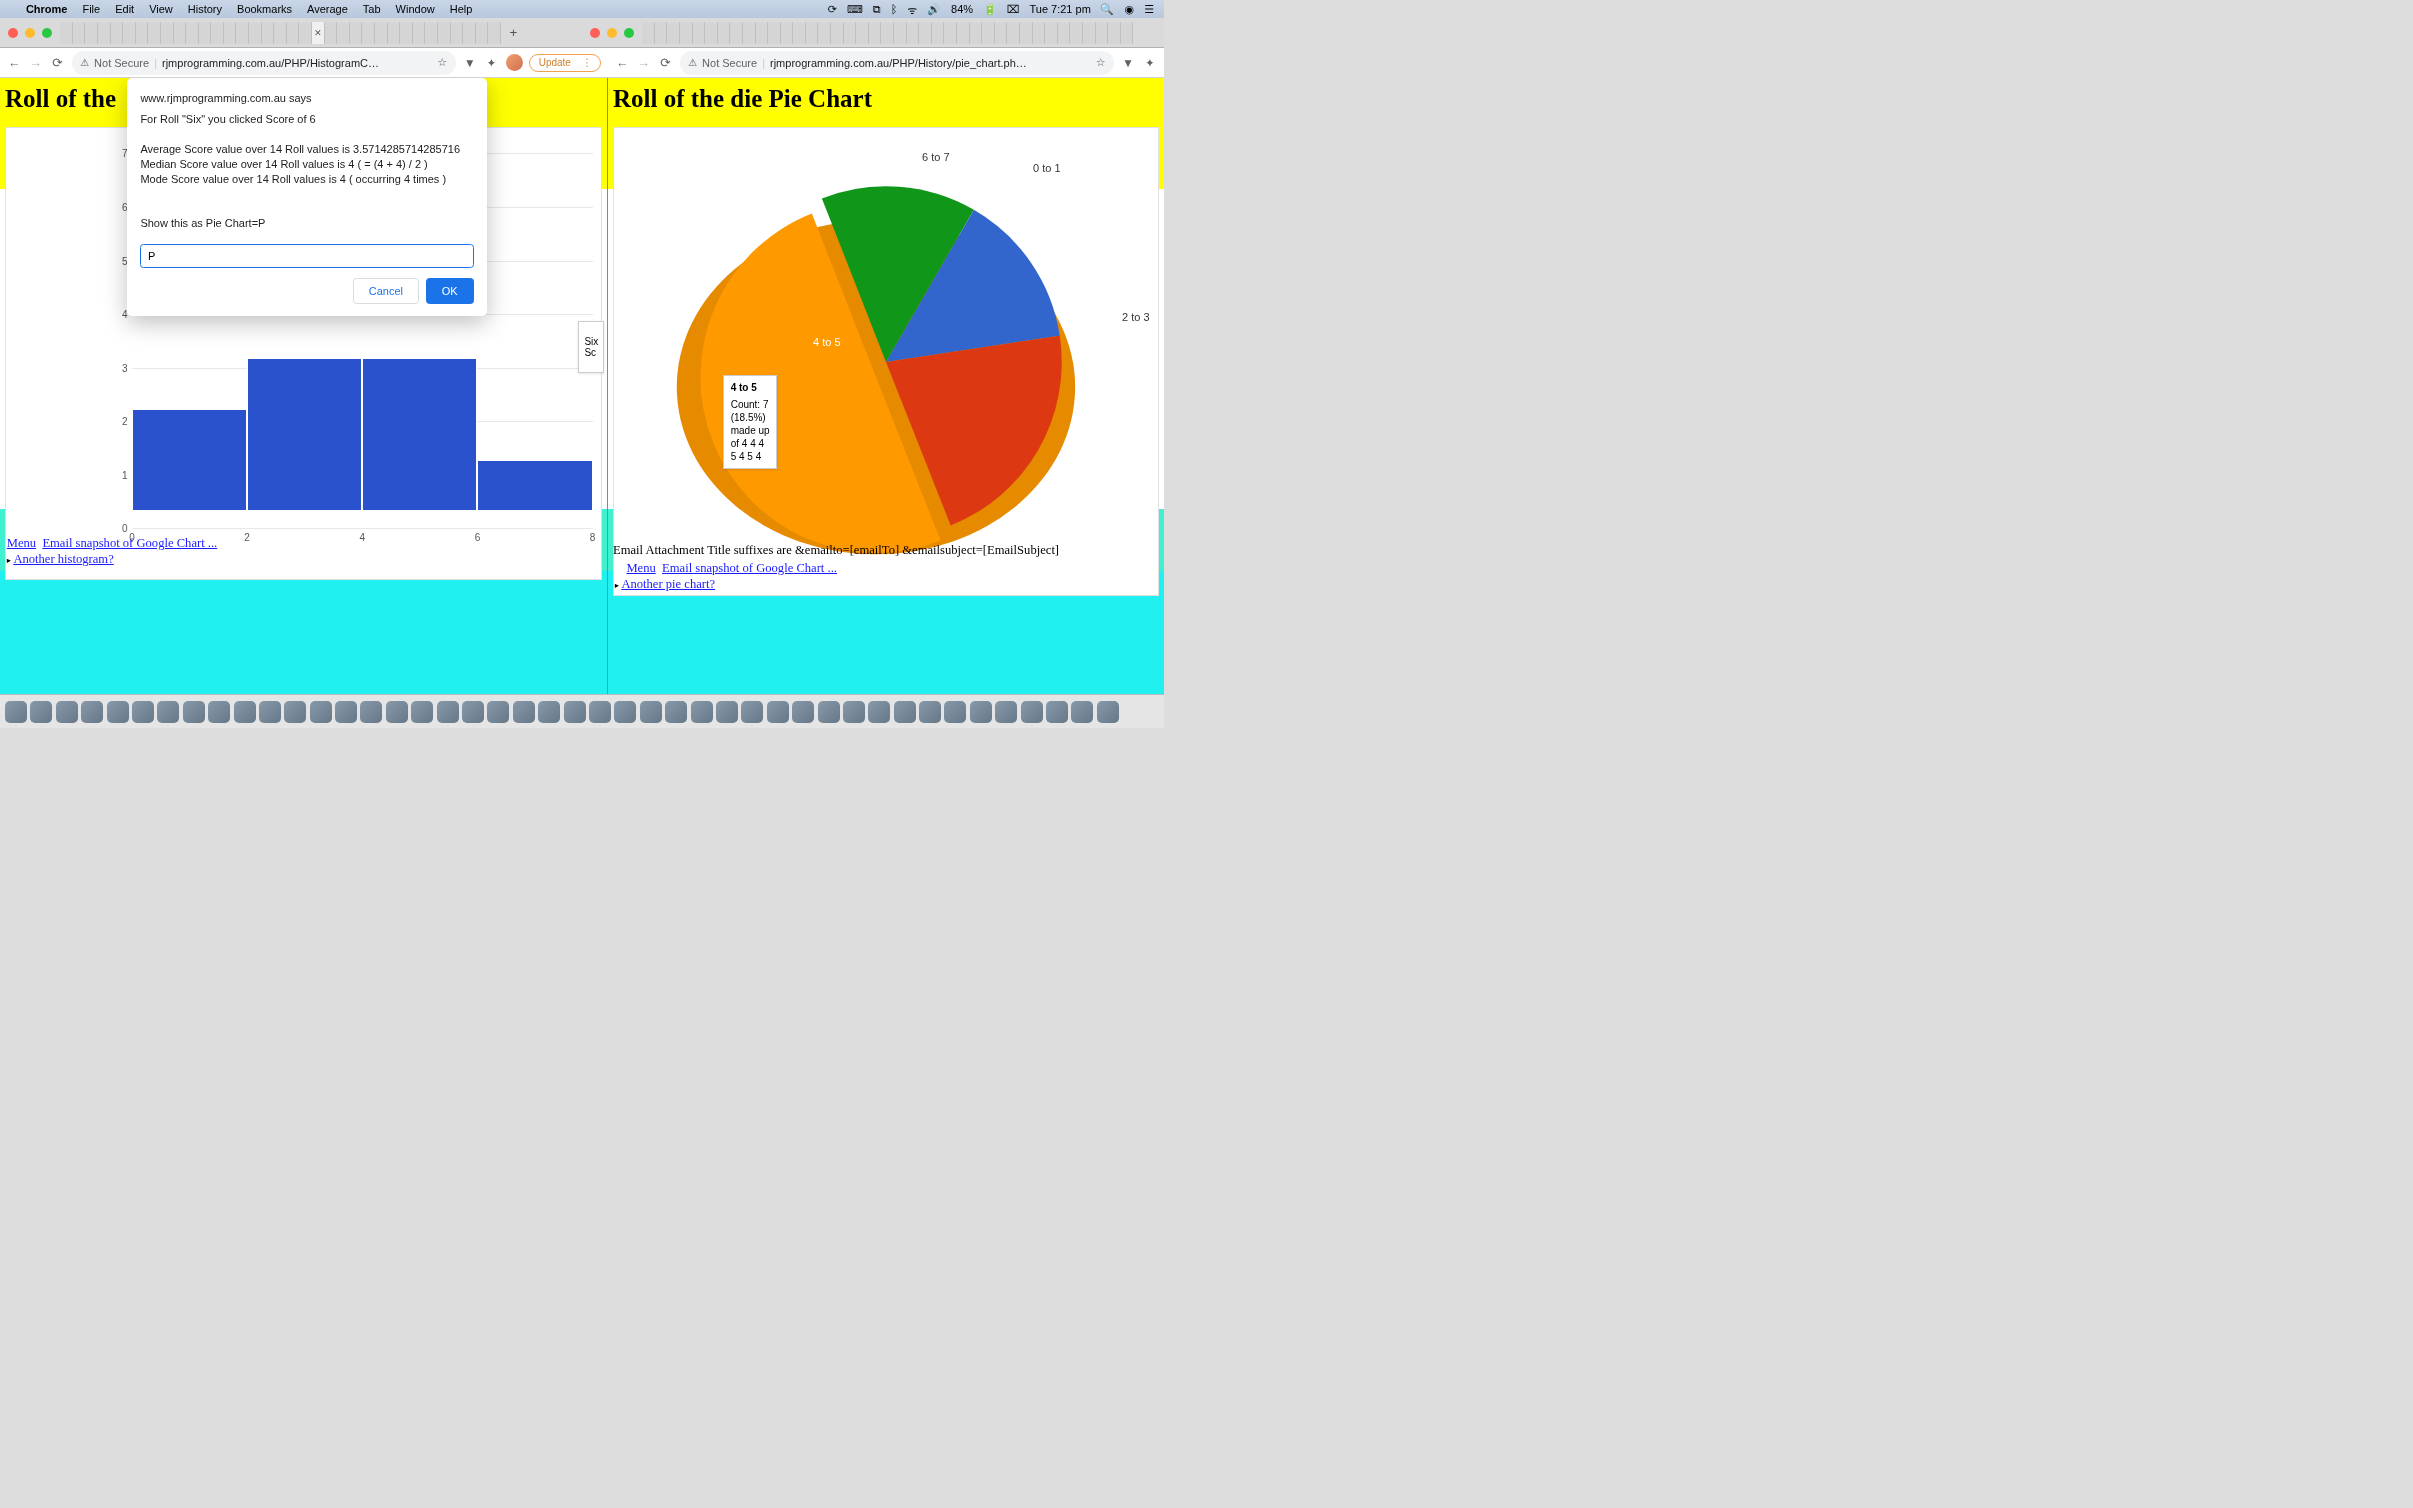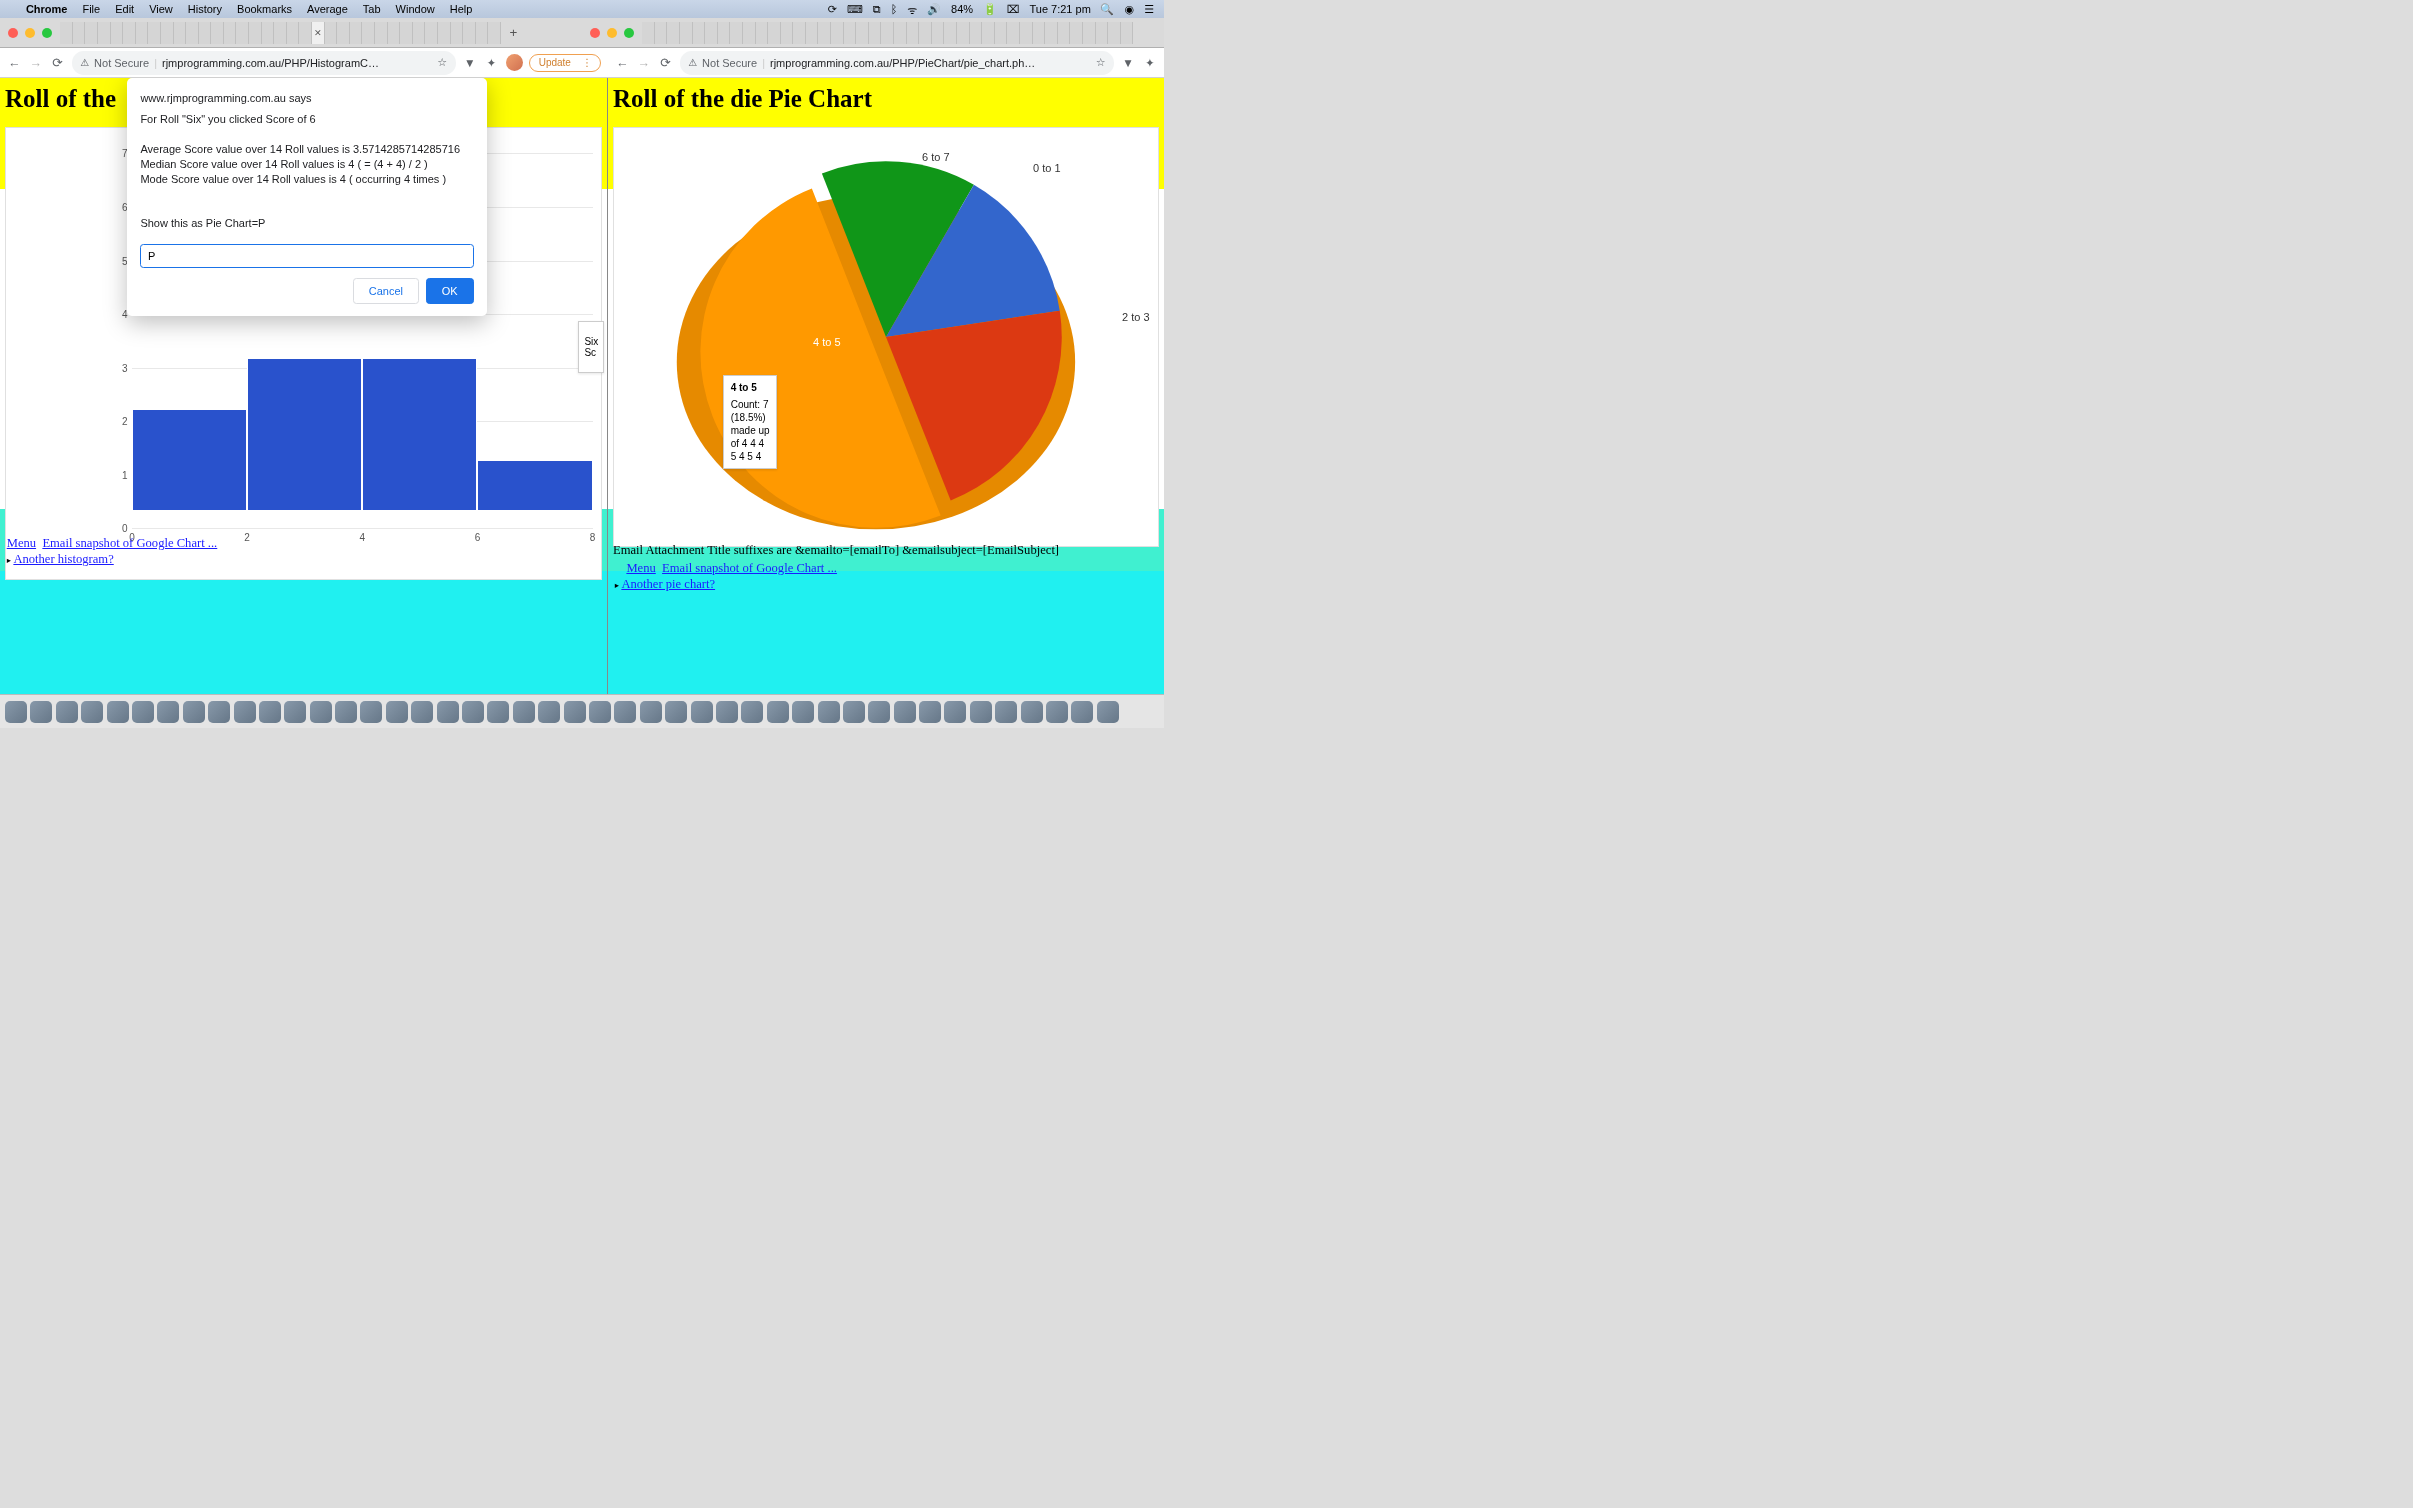--- a/index.html
+++ b/index.html
@@ -63,21 +63,21 @@
 .pane.right { flex: 1; }
 .title {
   font-family: "Times New Roman", serif; font-weight: 700;
   font-size: 25px; padding: 6.7px 5px 8.4px; color: #000;
 }
 .chartbox {
   position: absolute; left: 5px; right: 5px; top: 49px; height: 453px;
   background: #fff; border: 0.8px solid #e0e0e0;
 }
 .pane.left .chartbox { top: 49px; height: 453px; }
-.pane.right .chartbox { top: 49px; height: 420px; }
+.pane.right .chartbox { top: 49px; height: 469px; }
 .hist {
   position: absolute; left: 109px; top: 25px; right: 8.4px; bottom: 34px;
 }
 .hist .grid { position: absolute; left: 17px; right: 0; top: 0; bottom: 17px; }
 .hist .hline { position: absolute; left: 0; right: 0; height: 0.8px; background: #e8e8e8; }
 .hist .ylabel { position: absolute; left: -10px; font-size: 10px; color: #555; transform: translateY(-50%); }
 .hist .xlabel { position: absolute; bottom: -15px; font-size: 10px; color: #555; transform: translateX(-50%); }
 .hist .bar { position: absolute; background: #2952cc; border: 0.8px solid #fff; bottom: 17px; }
 .hist .tooltip {
   position: absolute; background: #fff; border: 0.8px solid #ccc;
@@ -278,21 +278,21 @@
     </div>
   </div>
   <div class="addrrow" style="flex:1;">
     <span class="nav-ic">←</span>
     <span class="nav-ic dis">→</span>
     <span class="nav-ic">⟳</span>
     <div class="addr">
       <span class="warn">⚠</span>
       <span>Not Secure</span>
       <span style="color:#ccc">|</span>
-      <span class="url">rjmprogramming.com.au/PHP/PieChart/pie_chart.ph…</span>
+      <span class="url">rjmprogramming.com.au/PHP/History/pie_chart.ph…</span>
       <span>☆</span>
     </div>
     <span class="toolbar-ic">▼</span>
     <span class="toolbar-ic">✦</span>
   </div>
 </div>
 
 <div class="content">
 
   <div class="pane left">

